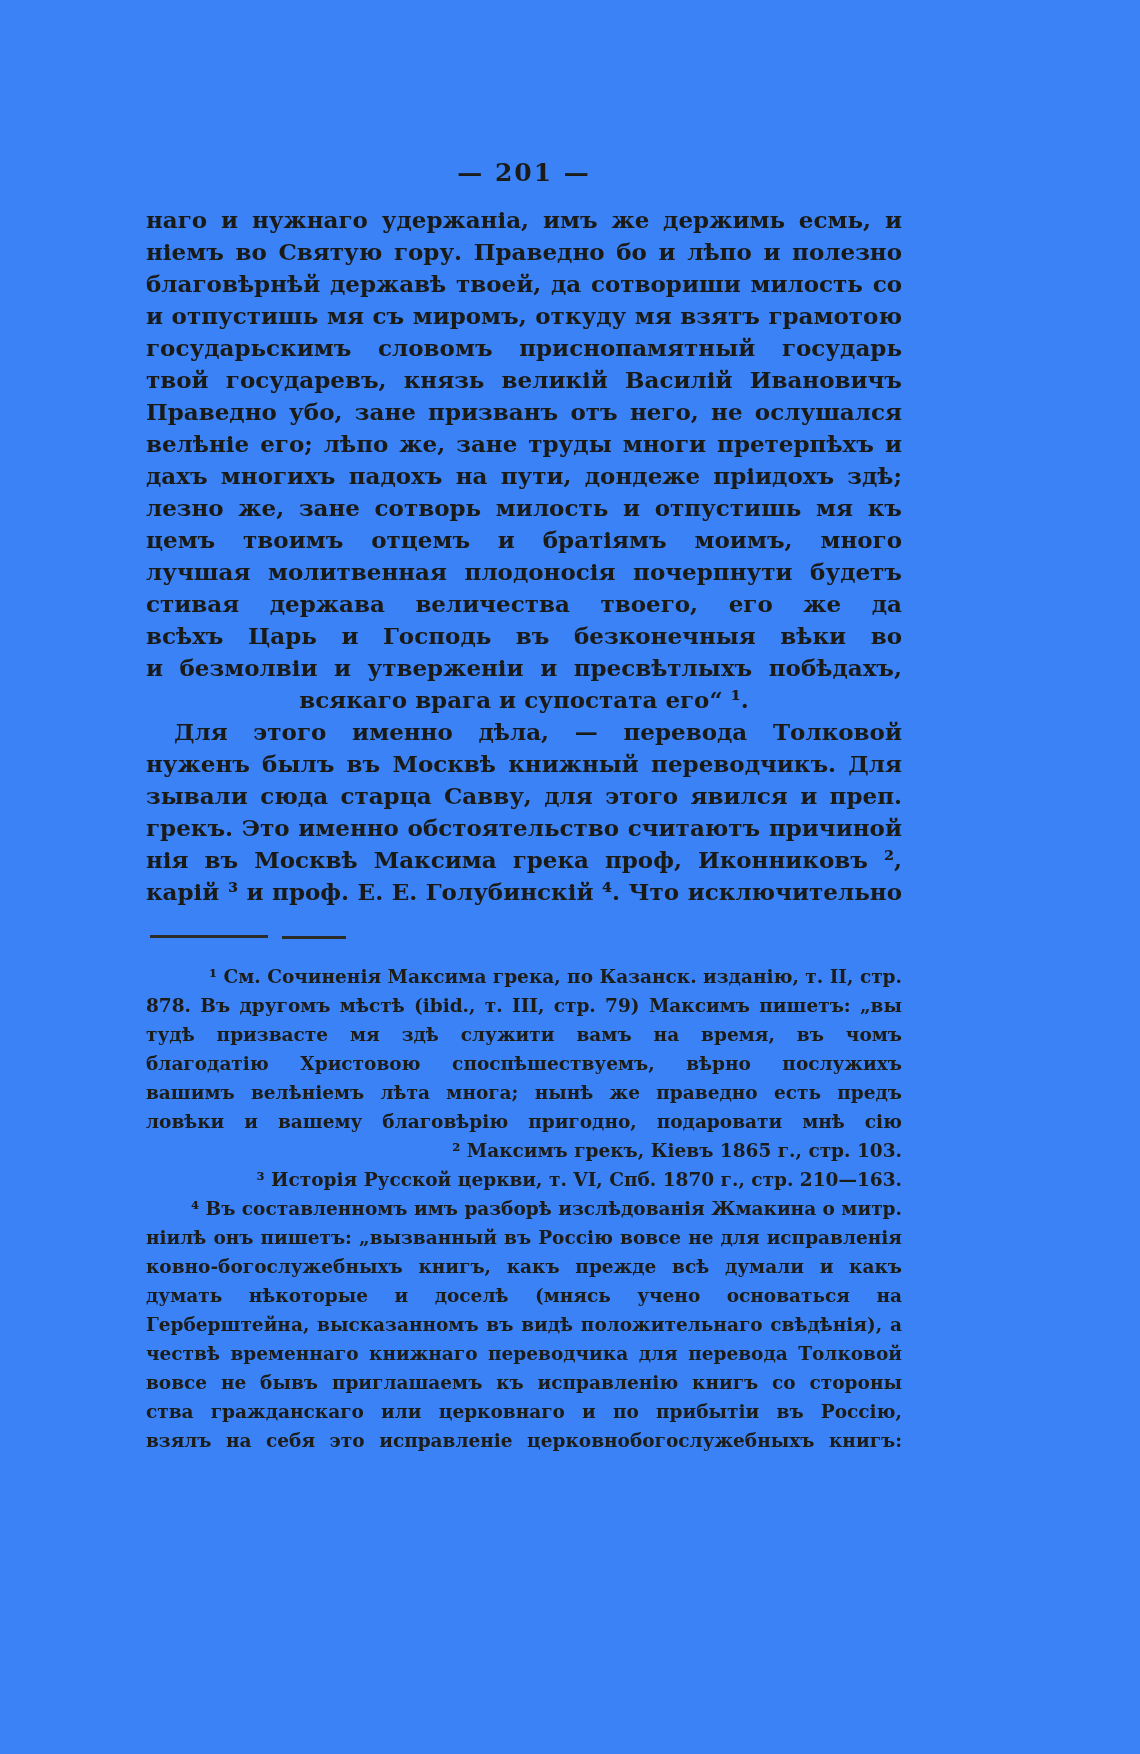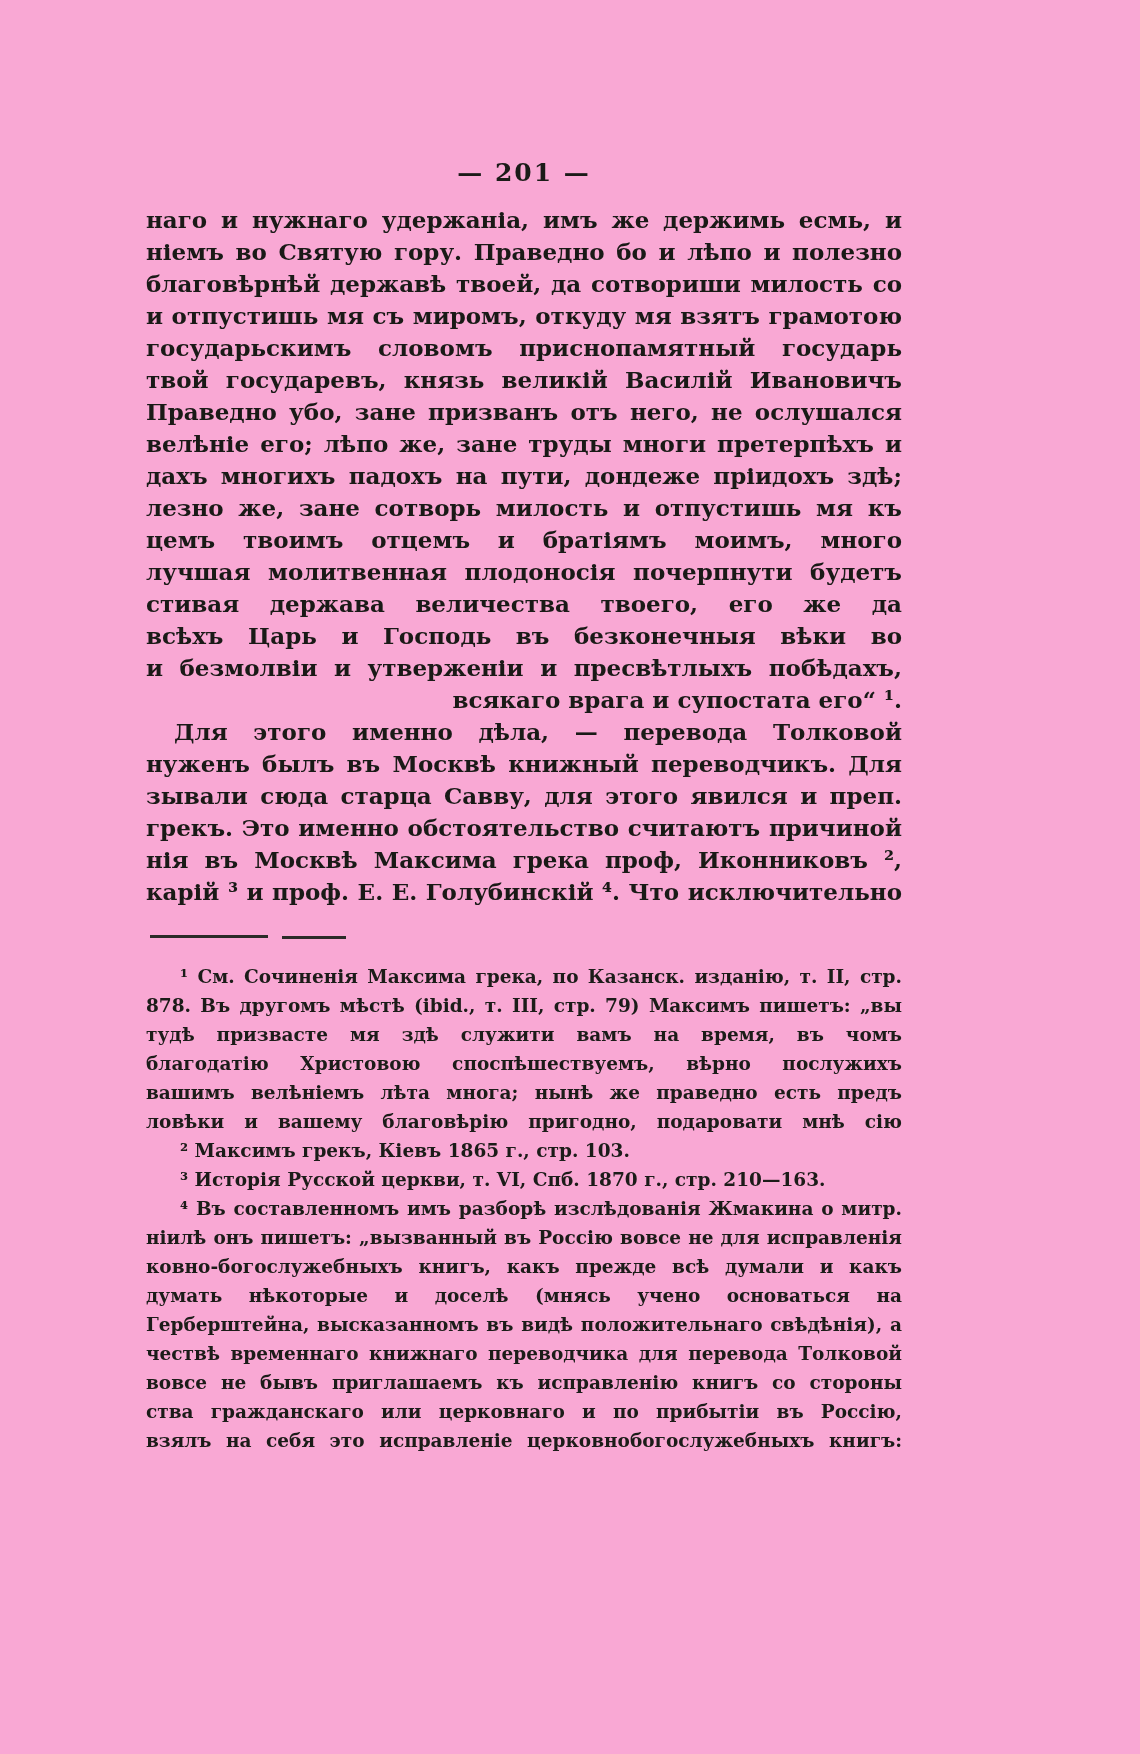--- a/index.html
+++ b/index.html
@@ -5,21 +5,21 @@
   html, body {
     margin: 0;
     padding: 0;
     background: #e9e7e0;
   }
   .page {
     position: relative;
     width: 1140px;
     height: 1754px;
     margin: 0 auto;
-    background: #f9a8d4;
+    background: #3b82f6;
     font-family: "DejaVu Serif", "Liberation Serif", serif;
     color: #181815;
     overflow: hidden;
   }
   .page-number {
     position: absolute;
     top: 158px;
     left: 146px;
     width: 756px;
     text-align: center;
@@ -42,21 +42,21 @@
     overflow: hidden;
     text-align: justify;
     color: #1a1a17;
   }
   .bl.jst::after {
     content: "";
     display: inline-block;
     width: 100%;
     height: 0;
   }
-  .bl.end { text-align: right; }
+  .bl.end { text-align: center; }
   .bl.ind { text-indent: 28px; }
 
   .fn-sep {
     margin: 26px 0 22px 4px;
     height: 6px;
     position: relative;
   }
   .fn-sep .seg1 {
     position: absolute;
     left: 0; top: 1px;
@@ -81,21 +81,21 @@
     text-align: justify;
     color: #1c1c19;
   }
   .fl.jst::after {
     content: "";
     display: inline-block;
     width: 100%;
     height: 0;
   }
   .fl.end { text-align: left; }
-  .fl.ind { text-indent: 34px; }
+  .fl.ind { text-indent: 34px; text-align: right; }
 </style>
 </head>
 <body>
 
 <div class="page">
 
   <div class="page-number">— 201 —</div>
 
   <div class="text-block">
 

